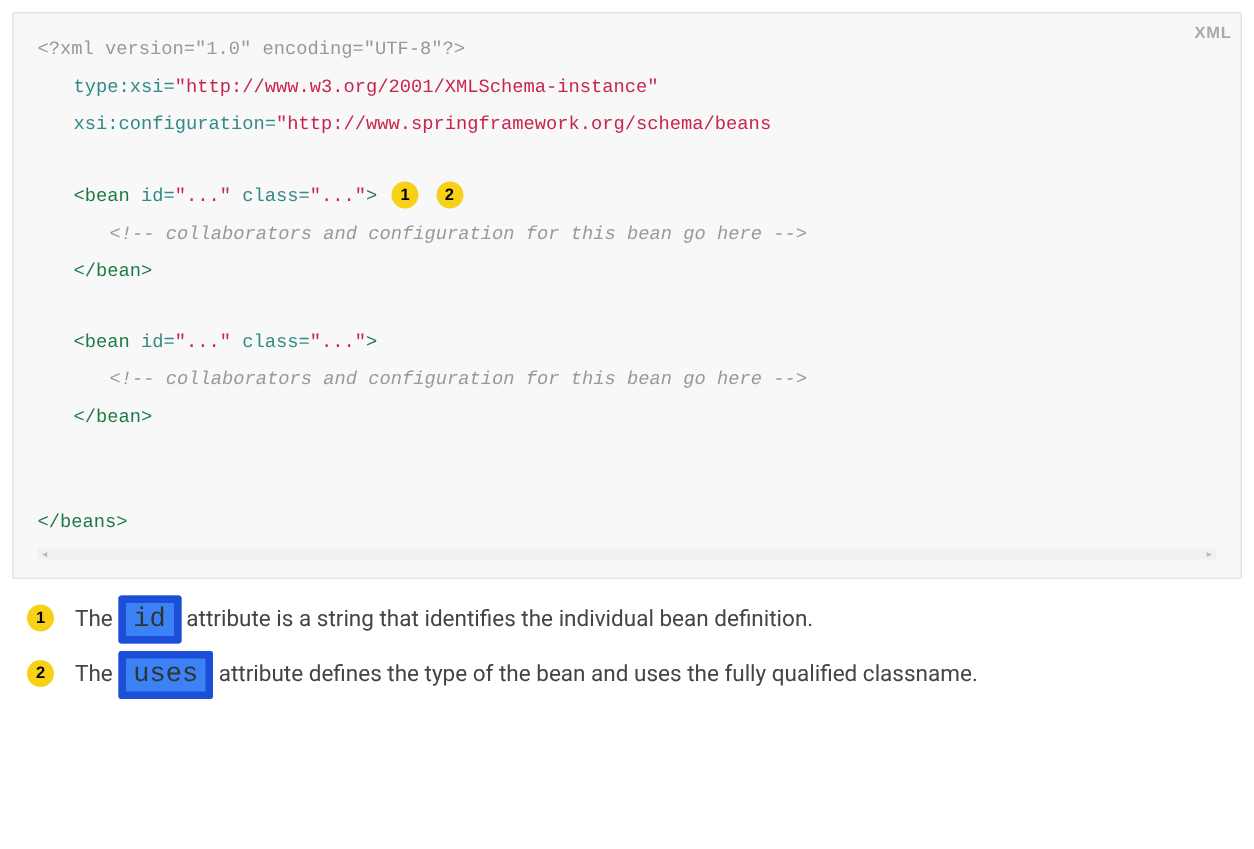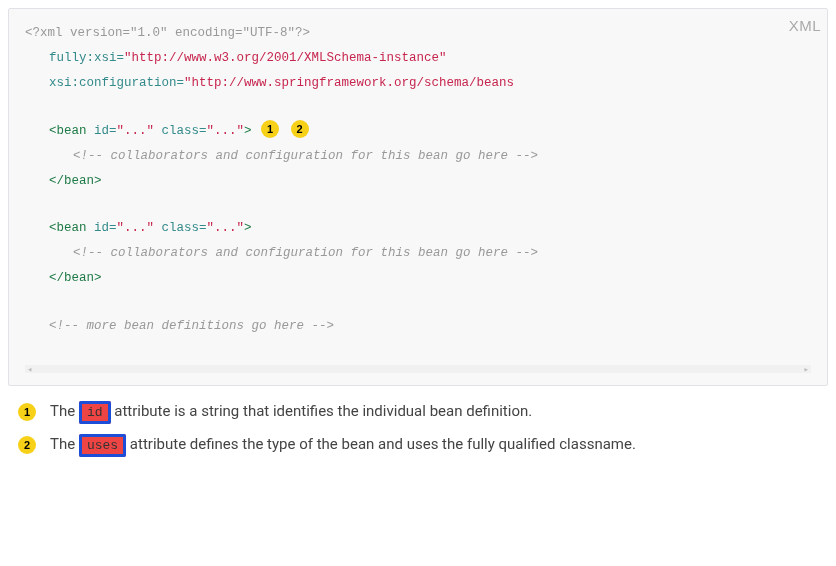--- a/index.html
+++ b/index.html
@@ -20,24 +20,25 @@
     font-family: Consolas, Monaco, "Courier New", monospace;
     font-size: 12.5px;
     line-height: 2;
     overflow-x: auto;
     margin-bottom: 14px;
   }
   .lang-label {
     position: absolute;
     top: 2px;
     right: 6px;
-    font-size: 15px;
+    font-size: 11px;
     color: #aaa;
     letter-spacing: 0.5px;
     font-family: -apple-system, sans-serif;
+    font-weight: bold;
   }
   .line { white-space: pre; }
   .blank { height: 1.8em; }
   .ind1 { padding-left: 24px; }
   .ind2 { padding-left: 48px; }
 
   .tag { color: #1e7a46; }
   .attr { color: #338a8a; }
   .str { color: #c7254e; }
   .pi { color: #999; }
@@ -74,23 +75,23 @@
     margin-right: 14px;
     margin-top: 3px;
   }
   .callout-text {
     flex: 1;
     line-height: 1.5;
     color: #444;
   }
   code.inline {
     font-family: Consolas, Monaco, "Courier New", monospace;
-    font-size: 13px;
-    background: #ef4444;
-    border: 3px solid #1d4ed8;
+    font-size: 18px;
+    background: #3b82f6;
+    border: 5px solid #1d4ed8;
     border-radius: 2px;
     padding: 1px 5px;
     color: #333;
   }
   .scrolltrack {
     height: 8px;
     background: #f1f1f1;
     margin-top: 4px;
     position: relative;
   }
@@ -113,21 +114,21 @@
 </style>
 </head>
 <body>
 
 <div class="code-block">
   <span class="lang-label">XML</span>
 
   <div class="line"><span class="pi">&lt;?xml version="1.0" encoding="UTF-8"?&gt;</span></div>
 
 
-  <div class="line ind1"><span class="attr">fully:xsi=</span><span class="str">"http://www.w3.org/2001/XMLSchema-instance"</span></div>
+  <div class="line ind1"><span class="attr">type:xsi=</span><span class="str">"http://www.w3.org/2001/XMLSchema-instance"</span></div>
 
   <div class="line ind1"><span class="attr">xsi:configuration=</span><span class="str">"http://www.springframework.org/schema/beans</span></div>
 
 
   <div class="blank"></div>
 
   <div class="line ind1"><span class="tag">&lt;bean</span><span class="attr"> id=</span><span class="str">"..."</span><span class="attr"> class=</span><span class="str">"..."</span><span class="tag">&gt;</span> <span class="co-num">1</span> <span class="co-num">2</span></div>
 
   <div class="line ind2"><span class="cm">&lt;!-- collaborators and configuration for this bean go here --&gt;</span></div>
 
@@ -136,24 +137,24 @@
   <div class="blank"></div>
 
   <div class="line ind1"><span class="tag">&lt;bean</span><span class="attr"> id=</span><span class="str">"..."</span><span class="attr"> class=</span><span class="str">"..."</span><span class="tag">&gt;</span></div>
 
   <div class="line ind2"><span class="cm">&lt;!-- collaborators and configuration for this bean go here --&gt;</span></div>
 
   <div class="line ind1"><span class="tag">&lt;/bean&gt;</span></div>
 
   <div class="blank"></div>
 
-  <div class="line ind1"><span class="cm">&lt;!-- more bean definitions go here --&gt;</span></div>
 
   <div class="blank"></div>
 
+  <div class="line"><span class="tag">&lt;/beans&gt;</span></div>
 
   <div class="scrolltrack"></div>
 </div>
 
 <div class="callout-list">
   <div class="callout-row">
     <span class="co-num">1</span>
     <div class="callout-text"><span>The </span><code class="inline">id</code><span> attribute is a string that identifies the individual bean definition.</span></div>
   </div>
   <div class="callout-row">

